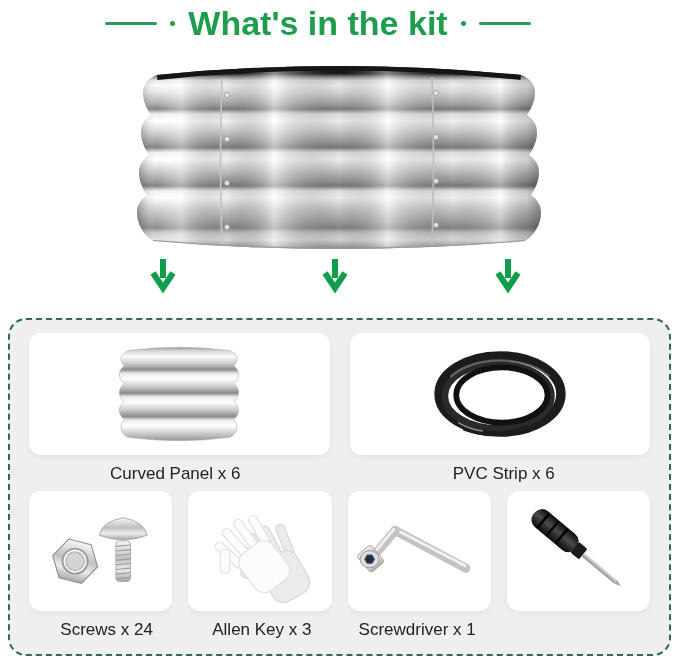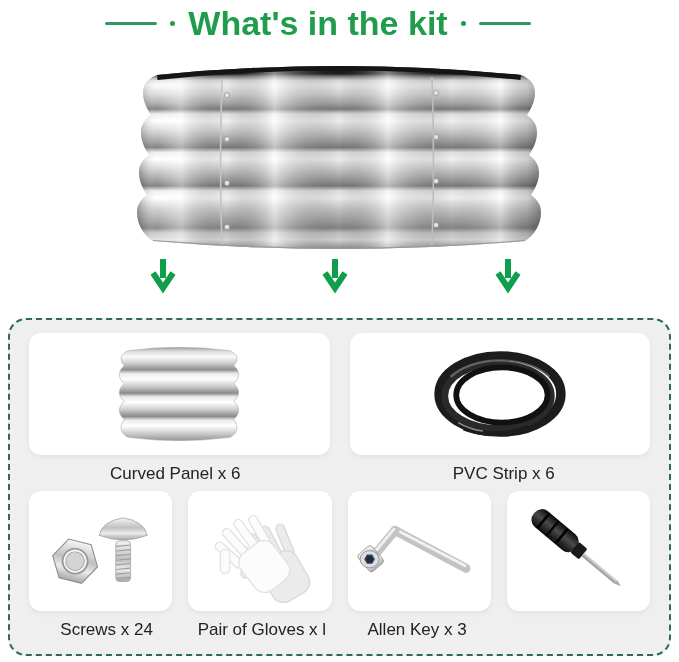--- a/index.html
+++ b/index.html
@@ -280,18 +280,18 @@
             <rect x="78" y="16" width="13" height="16" rx="2" fill="#1a1a1a"></rect>
             <rect x="91" y="21.5" width="50" height="5.5" fill="url(#shaftGrad)"></rect>
             <polygon points="141,21.5 149,24.2 141,27" fill="#a9a9a9"></polygon>
           </g>
         </svg>
       </div>
     </div>
 
     <div style="display:grid;grid-template-columns:repeat(4,1fr);">
       <div class="item-label">Screws x 24</div>
-      <div class="item-label">Pair of Gloves x l</div>
       <div class="item-label">Allen Key x 3</div>
+      <div class="item-label">Screwdriver x 1</div>
     </div>
 
   </div>
 </div>
 
 </body></html>

